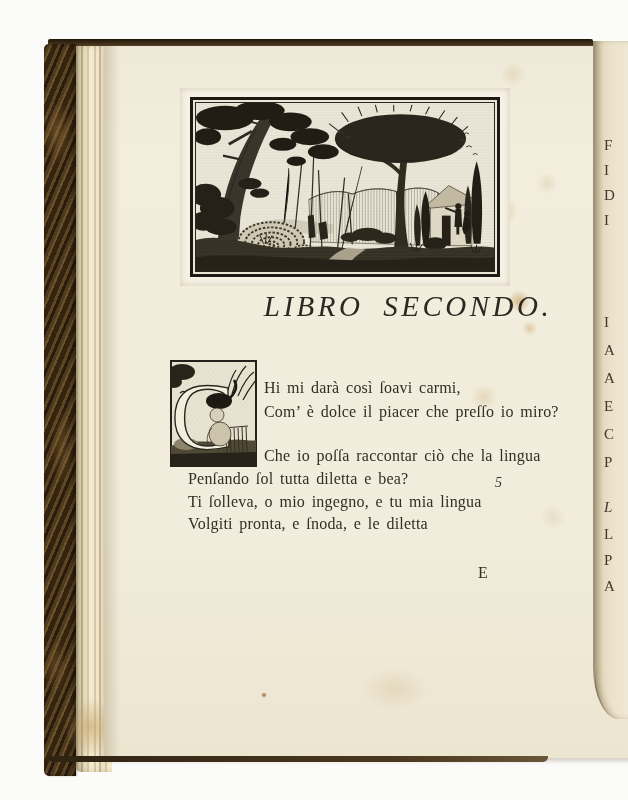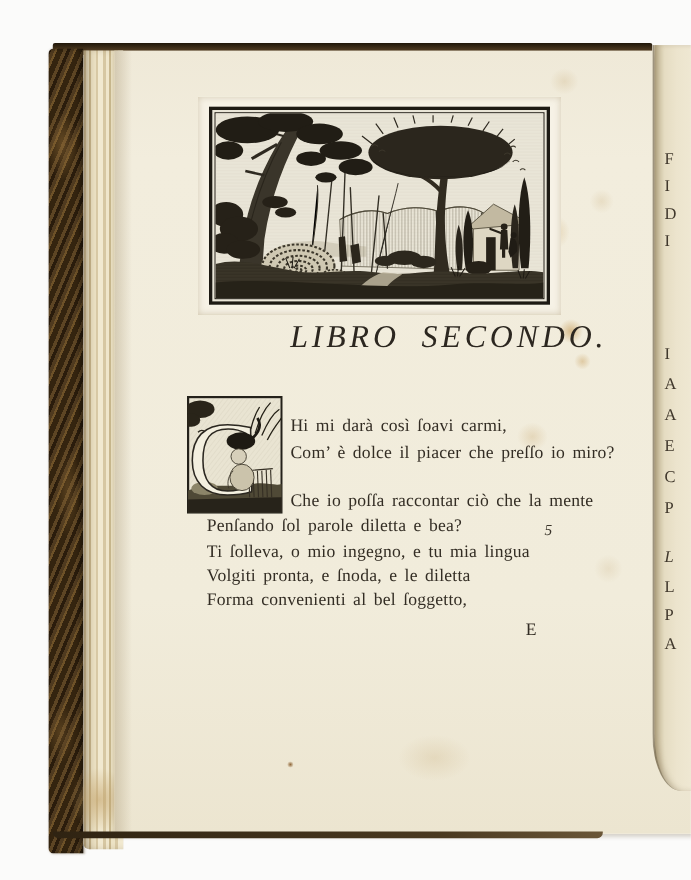--- a/index.html
+++ b/index.html
@@ -343,25 +343,24 @@
           <path d="M60,38 C66,32 68,26 64,20" fill="none" stroke="#1e1a13" stroke-width="2.5"></path>
           <circle cx="47" cy="55" r="7" fill="#d6cfba" stroke="#3e382b" stroke-width=".8"></circle>
           <ellipse cx="50" cy="74" rx="11" ry="12" fill="#cbc3ab" stroke="#3e382b" stroke-width=".8"></ellipse>
           <path d="M42,68 C38,72 36,78 38,84" fill="none" stroke="#3e382b" stroke-width=".8"></path>
         </g>
       </svg>
     </div>
 
     <div class="poem-line ind l1">Hi mi darà così ſoavi carmi,</div>
     <div class="poem-line ind l2">Com’ è dolce il piacer che preſſo io miro?</div>
-    <div class="poem-line ind l4">Che io poſſa raccontar ciò che la mente</div>
-    <div class="poem-line flush l5">Penſando ſol parole diletta e bea?</div>
+    <div class="poem-line ind l4">Che io poſſa raccontar ciò che la lingua</div>
+    <div class="poem-line flush l5">Penſando ſol tutta diletta e bea?</div>
     <div class="poem-line flush l6">Ti ſolleva, o mio ingegno, e tu mia lingua</div>
     <div class="poem-line flush l7">Volgiti pronta, e ſnoda, e le diletta</div>
-    <div class="poem-line flush l8">Forma convenienti al bel ſoggetto,</div>
 
     <div class="marginal-number">5</div>
     <div class="signature">E</div>
   </div>
 
   <div class="bottom-edge"></div>
 
   <div class="right-page">
     <span class="edge-letter" style="top:96px">F</span>
     <span class="edge-letter" style="top:121px">I</span>

